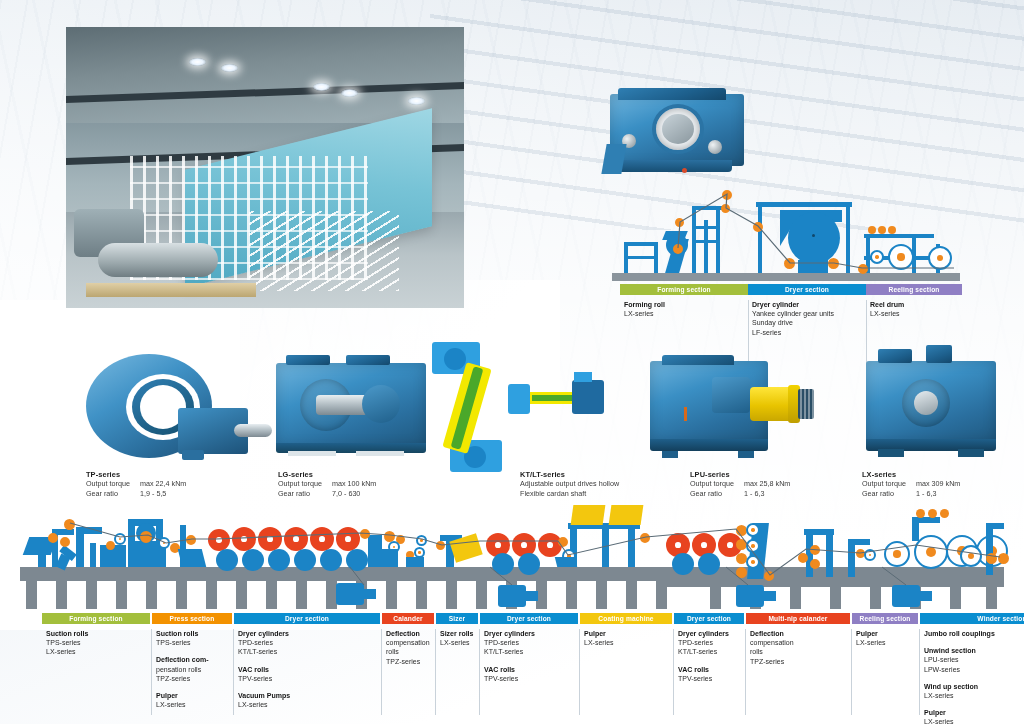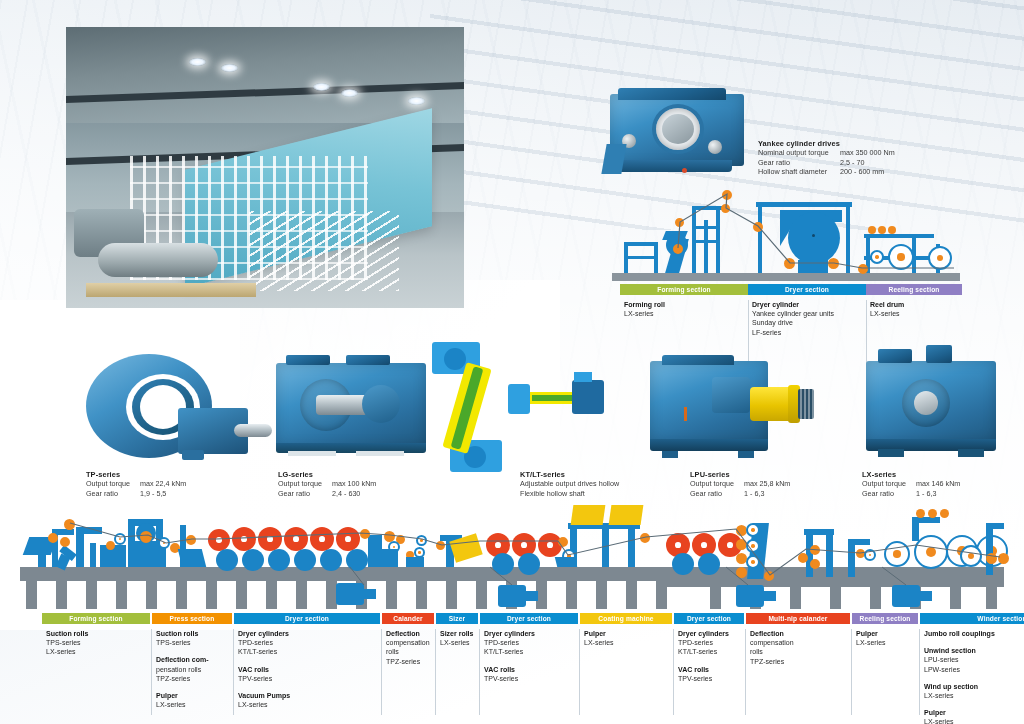--- a/index.html
+++ b/index.html
@@ -213,32 +213,20 @@
     <div style="position:absolute; left:18px; top:46px; width:14px; height:14px; border-radius:50%;
                 background: radial-gradient(circle at 35% 35%,#eef2f4,#7f8c93);"></div>
     <div style="position:absolute; left:104px; top:52px; width:14px; height:14px; border-radius:50%;
                 background: radial-gradient(circle at 35% 35%,#eef2f4,#7f8c93);"></div>
     <div style="position:absolute; left:8px; top:72px; width:120px; height:12px; border-radius:0 0 4px 4px;
                 background: linear-gradient(180deg,#2a6f9f,#174e73);"></div>
     <div style="position:absolute; left:0px; top:56px; width:20px; height:30px; background:#2f7fb3; transform:skewX(-10deg);"></div>
     <div style="position:absolute; left:78px; top:80px; width:5px; height:5px; border-radius:50%; background:#d84a2a;"></div>
   </div>
 
-  <div class="spec" id="yankee-spec">
-    <div class="ttl">Yankee cylinder drives</div>
-    <div class="row">
-      <span class="k">Nominal output torque</span><span class="v">max 350 000 Nm</span>
-    </div>
-    <div class="row">
-      <span class="k">Gear ratio</span><span class="v">2,5 - 70</span>
-    </div>
-    <div class="row">
-      <span class="k">Hollow shaft diameter</span><span class="v">200 - 600 mm</span>
-    </div>
-  </div>
 
   <div id="flow-top">
     <div class="floorbar"></div>
 
     <div class="blu" style="left:12px; top:56px; width:34px; height:4px;"></div>
     <div class="blu" style="left:12px; top:56px; width:4px; height:31px;"></div>
     <div class="blu" style="left:42px; top:56px; width:4px; height:31px;"></div>
     <div class="blu" style="left:12px; top:70px; width:34px; height:3px;"></div>
 
     <div class="blu" style="left:52px; top:45px; width:22px; height:9px; transform:skewX(-22deg);"></div>
@@ -354,21 +342,21 @@
     <div style="position:absolute; left:90px; top:30px; width:38px; height:38px; border-radius:50%;
                 background: linear-gradient(160deg,#4b99ca,#1f5f8a);"></div>
     <div style="position:absolute; left:4px; top:88px; width:150px; height:10px;
                 background: linear-gradient(180deg,#1f5f8a,#16455f); border-radius:0 0 3px 3px;"></div>
     <div style="position:absolute; left:16px; top:96px; width:48px; height:5px; background:#dde5e9;"></div>
     <div style="position:absolute; left:84px; top:96px; width:48px; height:5px; background:#dde5e9;"></div>
   </div>
   <div class="spec" style="left:278px; top:470px;">
     <div class="ttl">LG-series</div>
     <div class="row"><span class="k" style="width:54px">Output torque</span><span class="v">max 100 kNm</span></div>
-    <div class="row"><span class="k" style="width:54px">Gear ratio</span><span class="v">2,4 - 630</span></div>
+    <div class="row"><span class="k" style="width:54px">Gear ratio</span><span class="v">7,0 - 630</span></div>
   </div>
 
   <div class="prod" style="left:424px; top:340px; width:180px; height:130px;">
     <div style="position:absolute; left:8px; top:2px; width:48px; height:32px; border-radius:3px; background:#2fa0e0;"></div>
     <div style="position:absolute; left:20px; top:8px; width:22px; height:22px; border-radius:50%; background:#1b84c6;"></div>
     <div style="position:absolute; left:26px; top:100px; width:52px; height:32px; border-radius:3px; background:#2fa0e0;"></div>
     <div style="position:absolute; left:40px; top:106px; width:22px; height:22px; border-radius:50%; background:#1b84c6;"></div>
 
     <div style="position:absolute; left:30px; top:24px; width:26px; height:88px; background:#f3e800;
                 transform: rotate(16deg); border-radius:3px;"></div>
@@ -377,21 +365,21 @@
 
     <div style="position:absolute; left:84px; top:44px; width:22px; height:30px; border-radius:3px; background:#2fa0e0;"></div>
     <div style="position:absolute; left:106px; top:52px; width:44px; height:12px; background:#f3e800;"></div>
     <div style="position:absolute; left:108px; top:55px; width:40px; height:6px; background:#4aa82a;"></div>
     <div style="position:absolute; left:148px; top:40px; width:32px; height:34px; border-radius:3px; background:#1f6aa0;"></div>
     <div style="position:absolute; left:150px; top:32px; width:18px; height:10px; background:#2fa0e0;"></div>
   </div>
   <div class="spec" style="left:520px; top:470px;">
     <div class="ttl">KT/LT-series</div>
     <div class="row"><span>Adjustable output drives hollow</span></div>
-    <div class="row"><span>Flexible hollow shaft</span></div>
+    <div class="row"><span>Flexible cardan shaft</span></div>
   </div>
 
   <div class="prod" style="left:648px; top:355px; width:168px; height:106px;">
     <div class="gear-body" style="left:2px; top:6px; width:118px; height:82px;"></div>
     <div style="position:absolute; left:14px; top:0px; width:72px; height:10px; border-radius:3px 3px 0 0;
                 background: linear-gradient(160deg,#2f7fb3,#174e73);"></div>
     <div style="position:absolute; left:64px; top:22px; width:38px; height:36px; border-radius:4px;
                 background: linear-gradient(160deg,#4b99ca,#1f5f8a);"></div>
 
     <div style="position:absolute; left:102px; top:32px; width:42px; height:34px; border-radius:4px;
@@ -420,21 +408,21 @@
                 background: linear-gradient(160deg,#5aa5d2,#1f5f8a); box-shadow: inset 0 0 8px rgba(0,0,0,.3);"></div>
     <div style="position:absolute; left:56px; top:46px; width:24px; height:24px; border-radius:50%;
                 background: linear-gradient(160deg,#e6edf1,#8e9ba2);"></div>
     <div style="position:absolute; left:8px; top:94px; width:130px; height:12px; border-radius:0 0 3px 3px;
                 background: linear-gradient(180deg,#1f5f8a,#133f5c);"></div>
     <div style="position:absolute; left:20px; top:104px; width:26px; height:8px; background:#1a5478;"></div>
     <div style="position:absolute; left:100px; top:104px; width:26px; height:8px; background:#1a5478;"></div>
   </div>
   <div class="spec" style="left:862px; top:470px;">
     <div class="ttl">LX-series</div>
-    <div class="row"><span class="k" style="width:54px">Output torque</span><span class="v">max 146 kNm</span></div>
+    <div class="row"><span class="k" style="width:54px">Output torque</span><span class="v">max 309 kNm</span></div>
     <div class="row"><span class="k" style="width:54px">Gear ratio</span><span class="v">1 - 6,3</span></div>
   </div>
 
   <div id="machine">
     <div class="base"></div>
     <div class="base2"></div>
 
     <div class="leg" style="left:6px;"></div>
       <div class="leg" style="left:36px;"></div>
     <div class="leg" style="left:66px;"></div>

